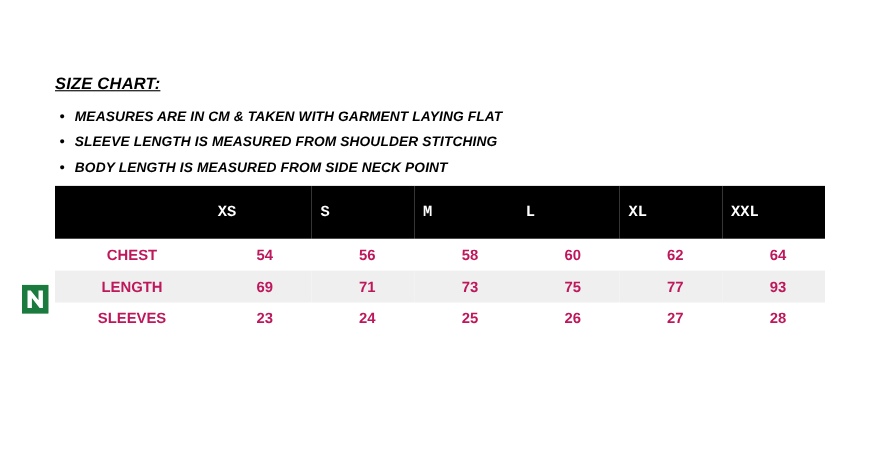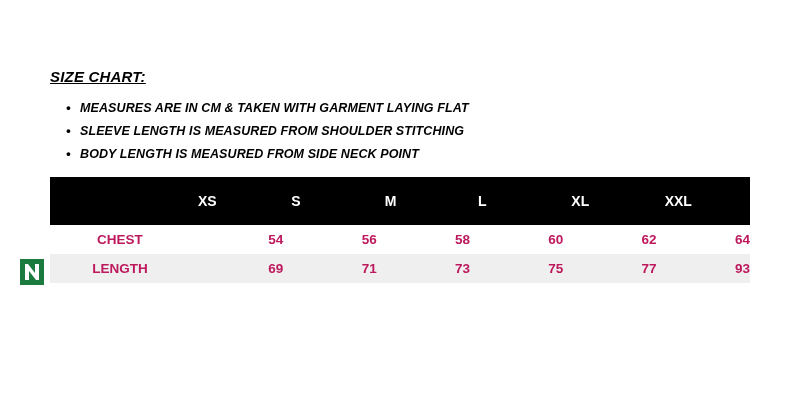--- a/index.html
+++ b/index.html
@@ -28,21 +28,21 @@
   .title {
     font-size: 15px;
     font-weight: bold;
     font-style: italic;
     text-decoration: underline;
     color: #000000;
     letter-spacing: 0.2px;
     margin: 0 0 14px 0;
   }
   .bullets {
-    margin: 16px;
+    margin: 4px;
     padding: 0;
     list-style: none;
   }
   .bullets li {
     font-size: 12.5px;
     font-weight: bold;
     font-style: italic;
     color: #000000;
     margin-bottom: 9px;
     position: relative;
@@ -76,40 +76,41 @@
     font-weight: bold;
     height: 48px;
     text-align: left;
     vertical-align: middle;
   }
   thead th.label-col {
     width: 140px;
   }
   thead th.size-col {
     padding-left: 8px;
+    font-family: Liberation Mono, monospace;
   }
   tbody tr {
     height: 29px;
   }
   tbody tr.alt {
     background: #efefef;
   }
   tbody td {
     font-size: 13.5px;
     font-weight: bold;
     color: #be185d;
     vertical-align: middle;
   }
   tbody td.row-label {
     width: 140px;
     text-align: center;
   }
   tbody td.value {
     padding-left: 8px;
-    text-align: right;
+    text-align: center;
   }
   .footer-logo {
     position: absolute;
     left: 20px;
     bottom: 18px;
     width: 24px;
     height: 26px;
     background: #1b7a3d;
     display: block;
   }
@@ -156,20 +157,29 @@
         </tr>
         <tr class="alt">
           <td class="row-label">LENGTH</td>
           <td class="value">69</td>
           <td class="value">71</td>
           <td class="value">73</td>
           <td class="value">75</td>
           <td class="value">77</td>
           <td class="value">93</td>
         </tr>
+        <tr>
+          <td class="row-label">SLEEVES</td>
+          <td class="value">23</td>
+          <td class="value">24</td>
+          <td class="value">25</td>
+          <td class="value">26</td>
+          <td class="value">27</td>
+          <td class="value">28</td>
+        </tr>
       </tbody>
     </table>
 
   </div>
 
   <div class="footer-logo">
     <svg width="24" height="26" viewBox="0 0 24 26" aria-hidden="true">
       <rect x="0" y="0" width="24" height="26" fill="#1b7a3d"></rect>
       <path d="M5 5 L5 21 L9 21 L9 12 L16 21 L19 21 L19 5 L15 5 L15 14 L8 5 Z" fill="#ffffff"></path>
     </svg>

